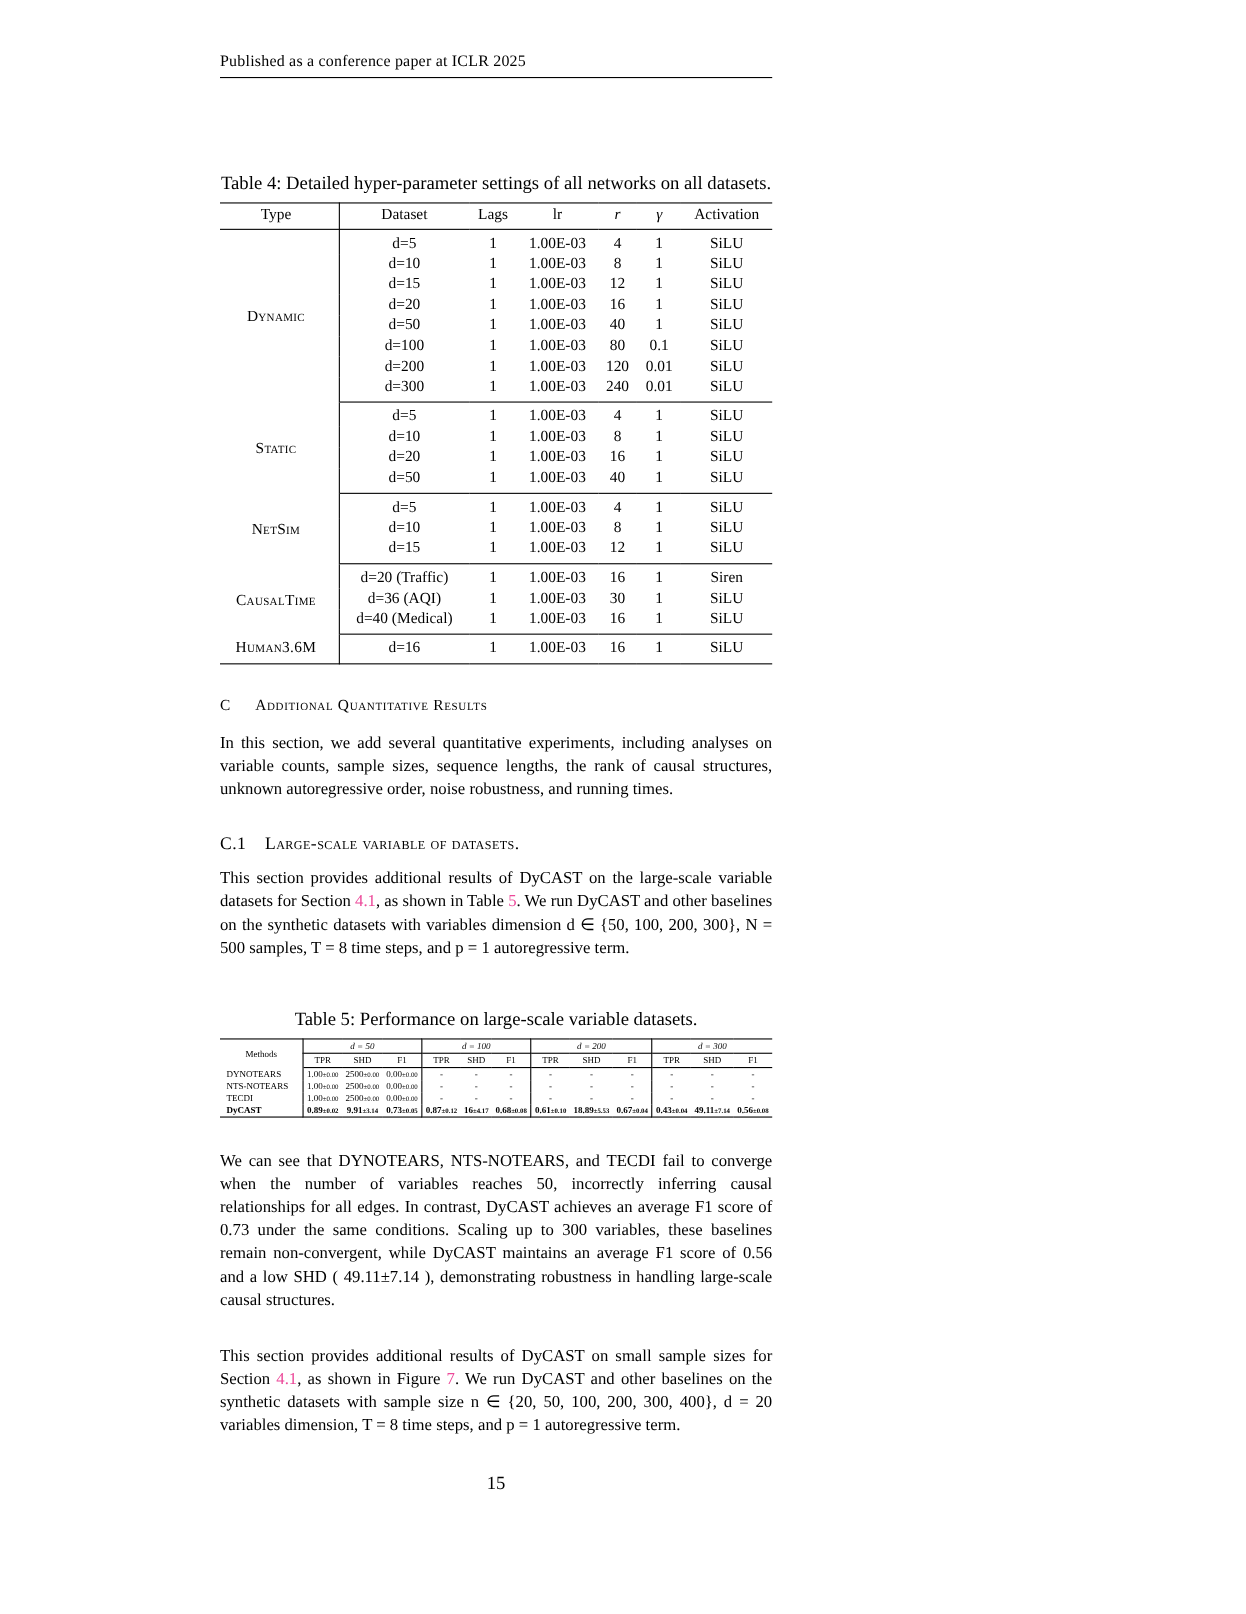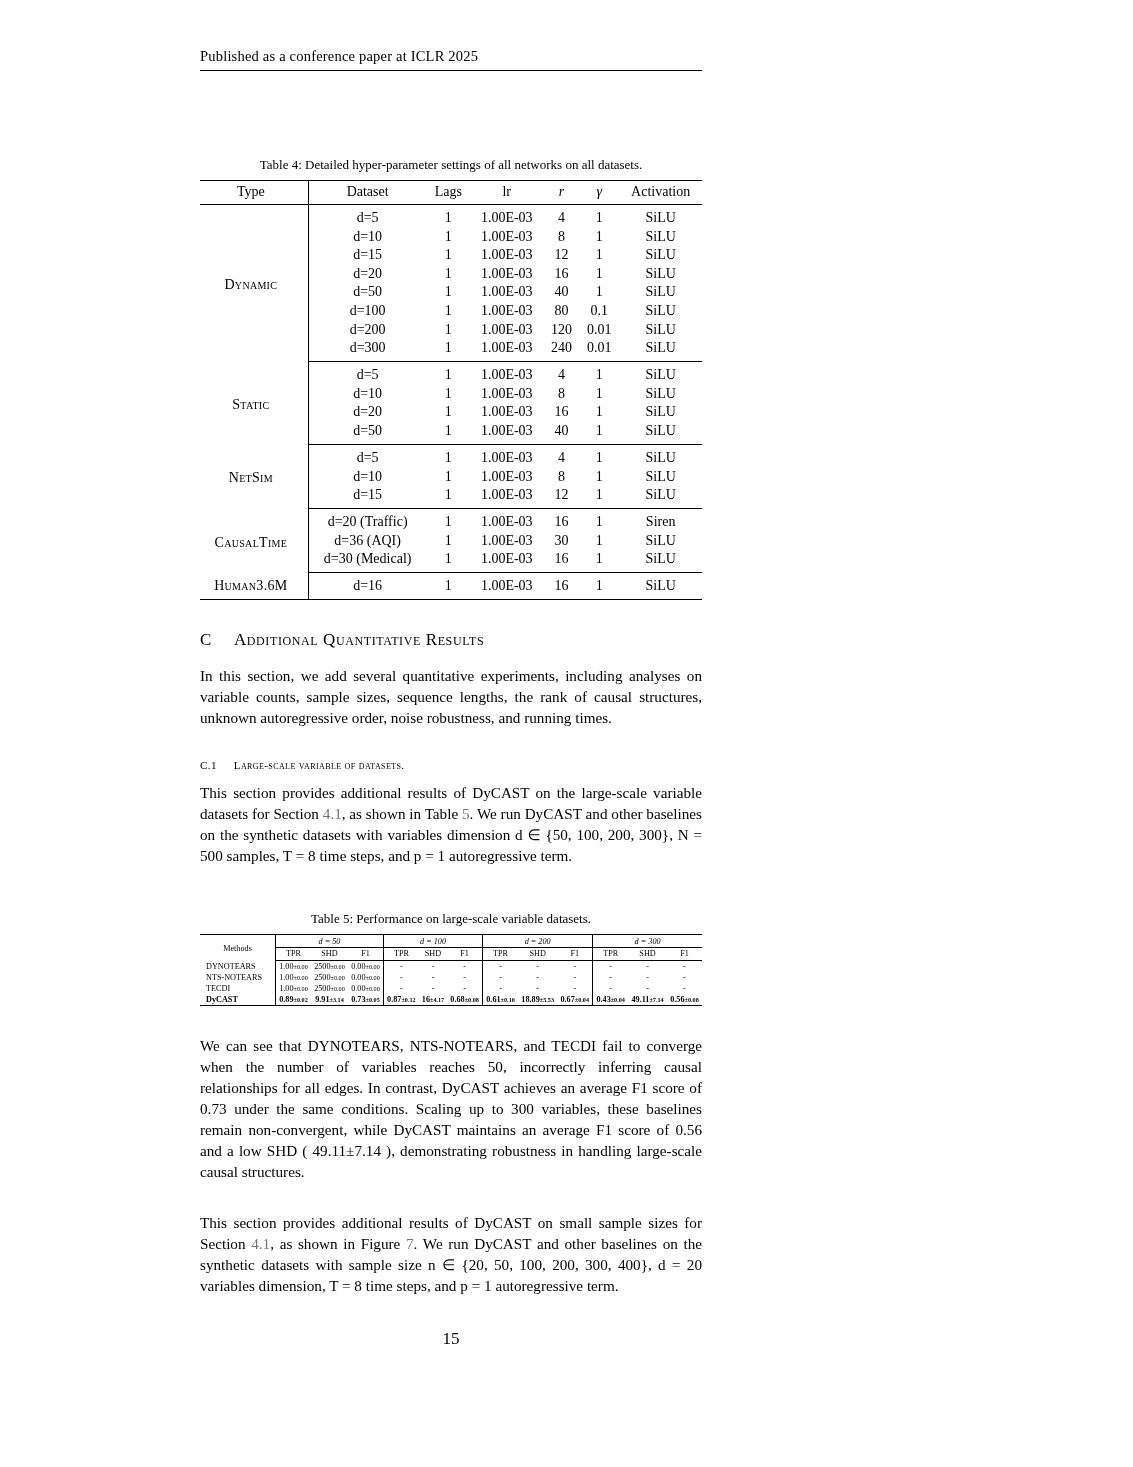--- a/index.html
+++ b/index.html
@@ -28,21 +28,21 @@
     border-bottom: 1px solid #000;
     margin-bottom: 0;
   }
   .spacer-lg { height: 86px; }
   .spacer-md { height: 30px; }
   .spacer-sm { height: 16px; }
 
   
   .tbl-caption {
     text-align: center;
-    font-size: 13px;
+    font-size: 17px;
     margin-bottom: 7px;
   }
   .t4-wrap {
     display: flex;
     justify-content: center;
   }
   table.t4 {
     border-collapse: collapse;
     font-size: 14px;
     width: 630px;
@@ -69,43 +69,43 @@
   }
   .smallcaps {
     font-variant: small-caps;
     letter-spacing: 0.3px;
     margin-top: 28px;
   }
   .it { font-style: italic; }
 
   
   h2.sec {
-    font-size: 17px;
+    font-size: 14px;
     font-variant: small-caps;
     font-weight: normal;
     letter-spacing: 0.6px;
     margin: 0 0 16px 0;
   }
   h2.sec .lbl { margin-right: 22px; }
   h3.subsec {
-    font-size: 11px;
+    font-size: 16px;
     font-variant: small-caps;
     font-weight: normal;
     letter-spacing: 0.4px;
     margin: 0 0 12px 0;
   }
   h3.subsec .lbl { margin-right: 17px; }
 
   p.body {
     font-size: 15.2px;
     line-height: 1.38;
     text-align: justify;
     margin: 0 0 14px 0;
   }
-  .reflink { color: #737373; }
+  .reflink { color: #ec4899; }
 
   
   .t5-wrap { display: flex; justify-content: center; }
   table.t5 {
     border-collapse: collapse;
     font-size: 8.2px;
     width: 680px;
   }
   table.t5 td, table.t5 th {
     text-align: center;
@@ -296,21 +296,21 @@
             </tr>
             <tr class="">
               <td>d=36 (AQI)</td>
               <td>1</td>
               <td>1.00E-03</td>
               <td>30</td>
               <td>1</td>
               <td>SiLU</td>
             </tr>
             <tr class="grp-last">
-              <td>d=30 (Medical)</td>
+              <td>d=40 (Medical)</td>
               <td>1</td>
               <td>1.00E-03</td>
               <td>16</td>
               <td>1</td>
               <td>SiLU</td>
             </tr>
             <tr class="grp-first grp-last bottom">
               <td class="type" rowspan="1"><span class="smallcaps">Human3.6M</span></td>
               <td>d=16</td>
               <td>1</td>

